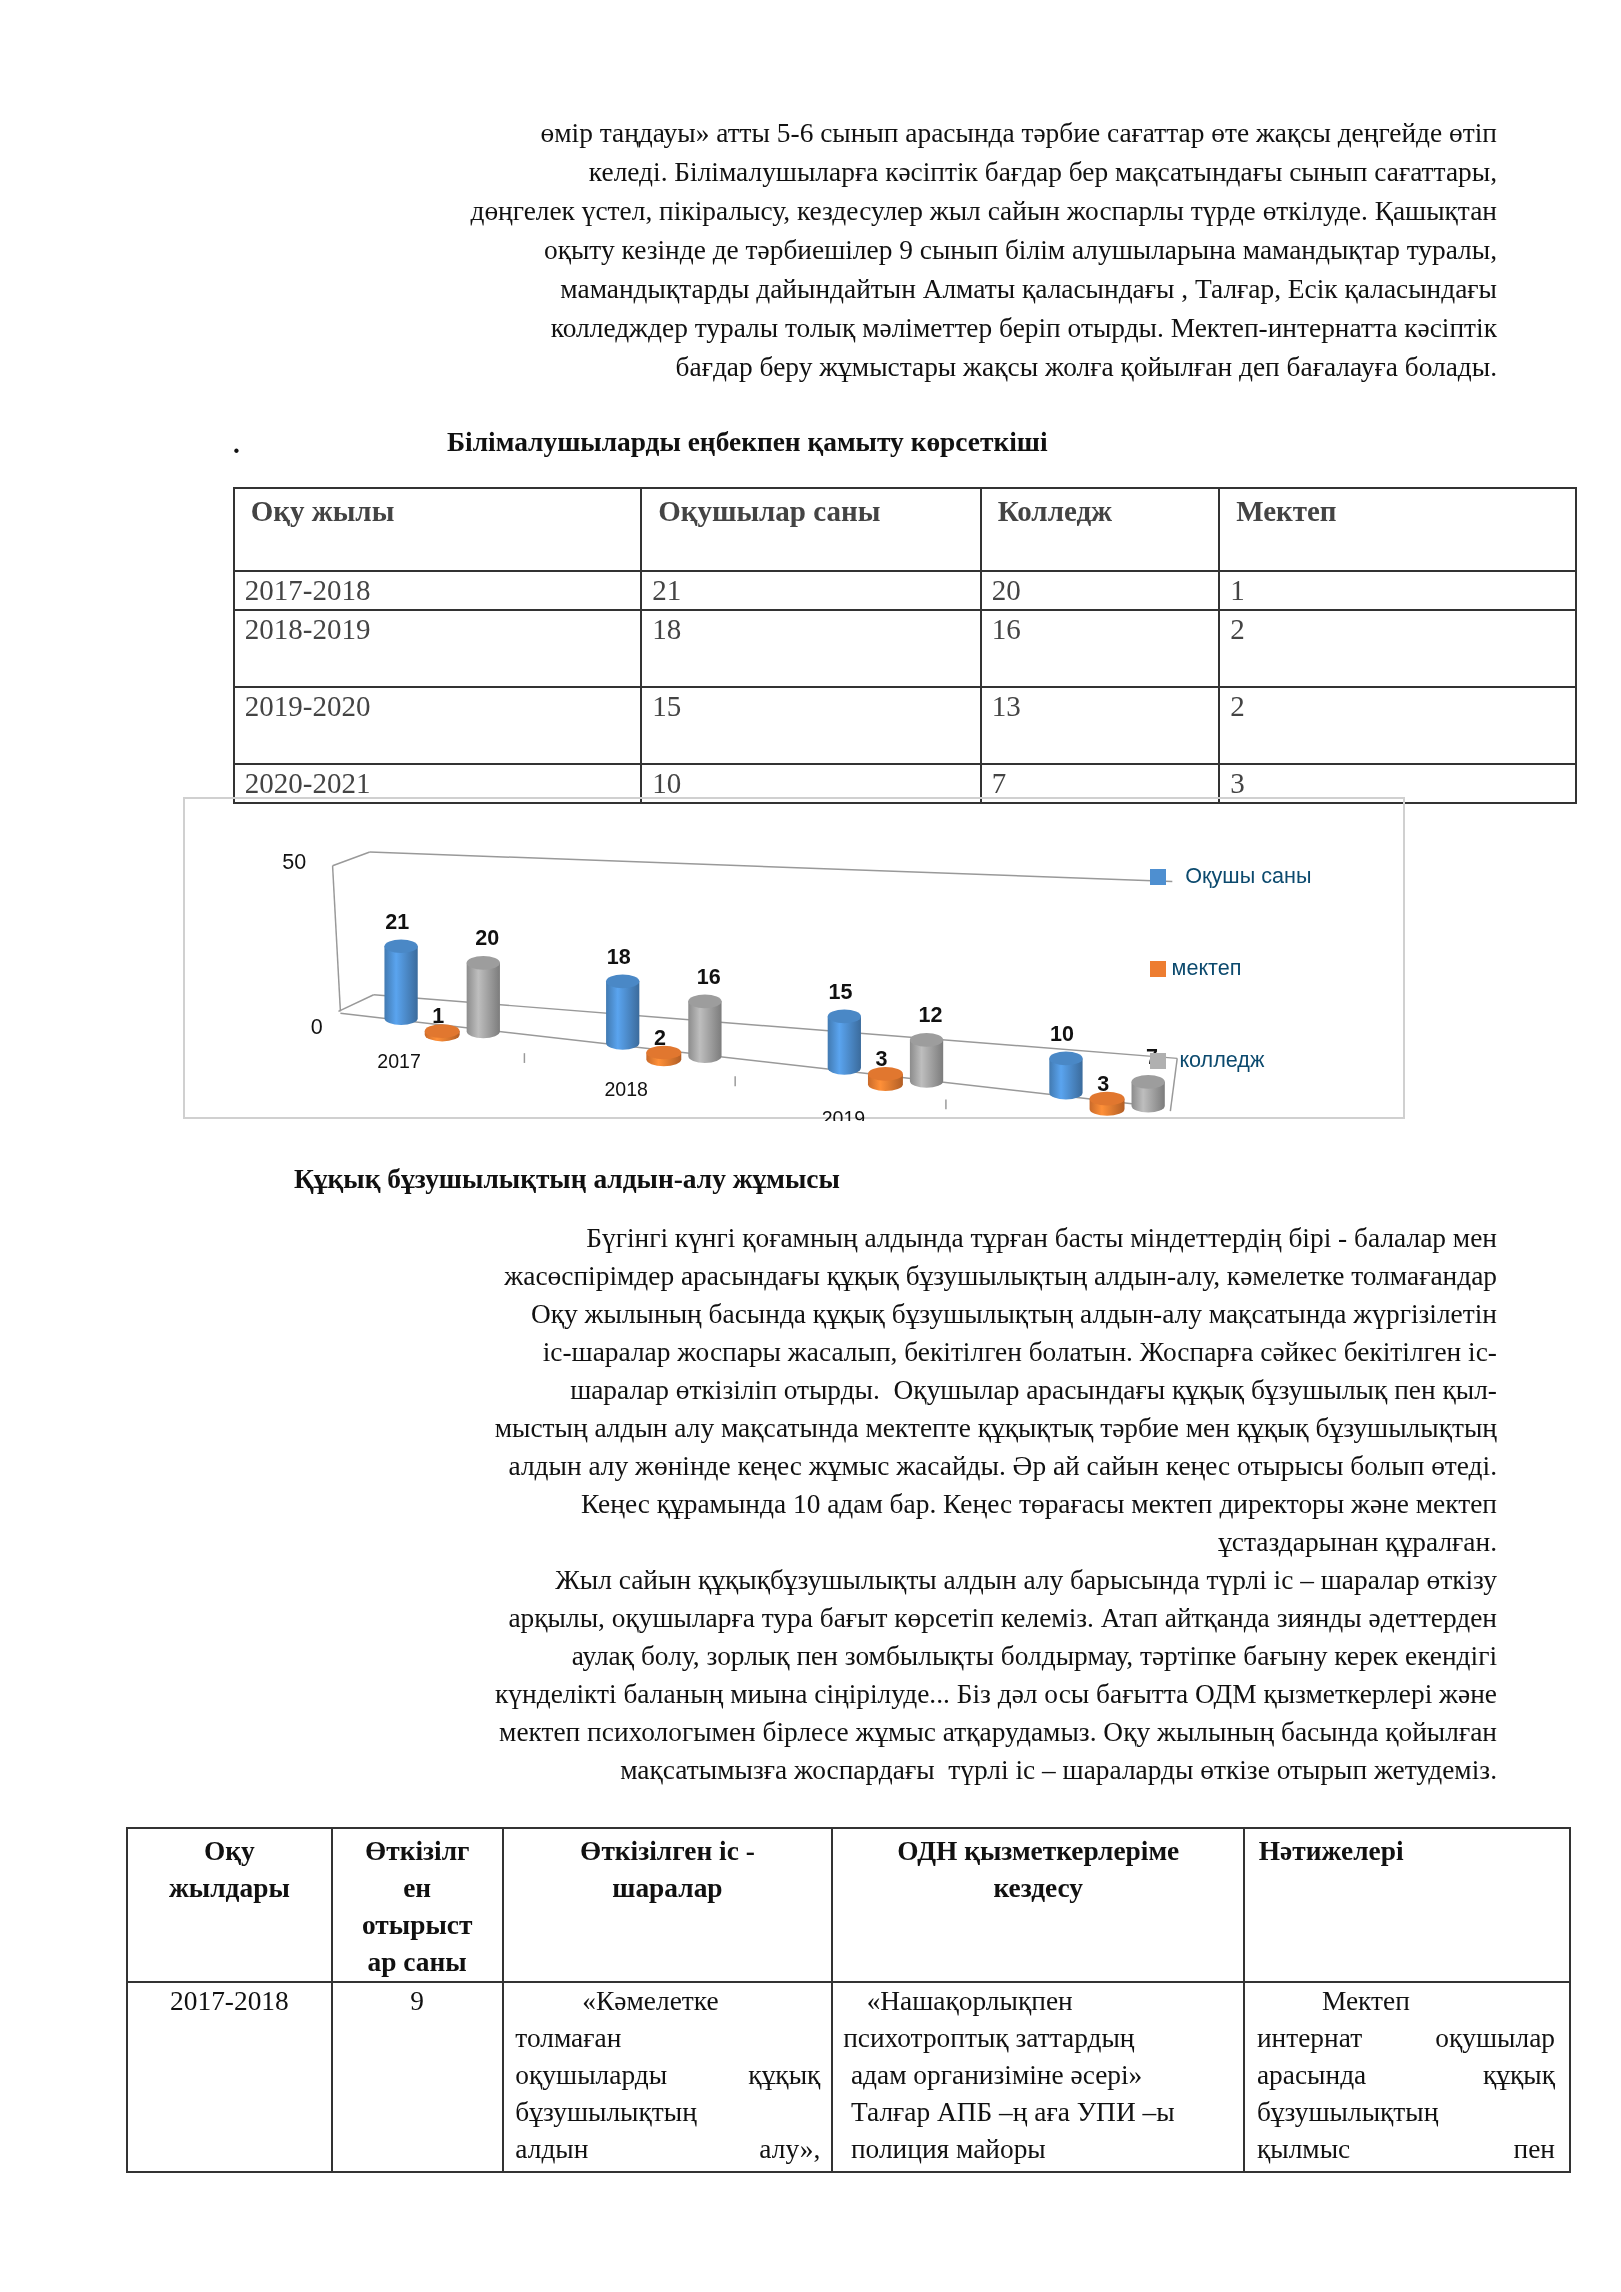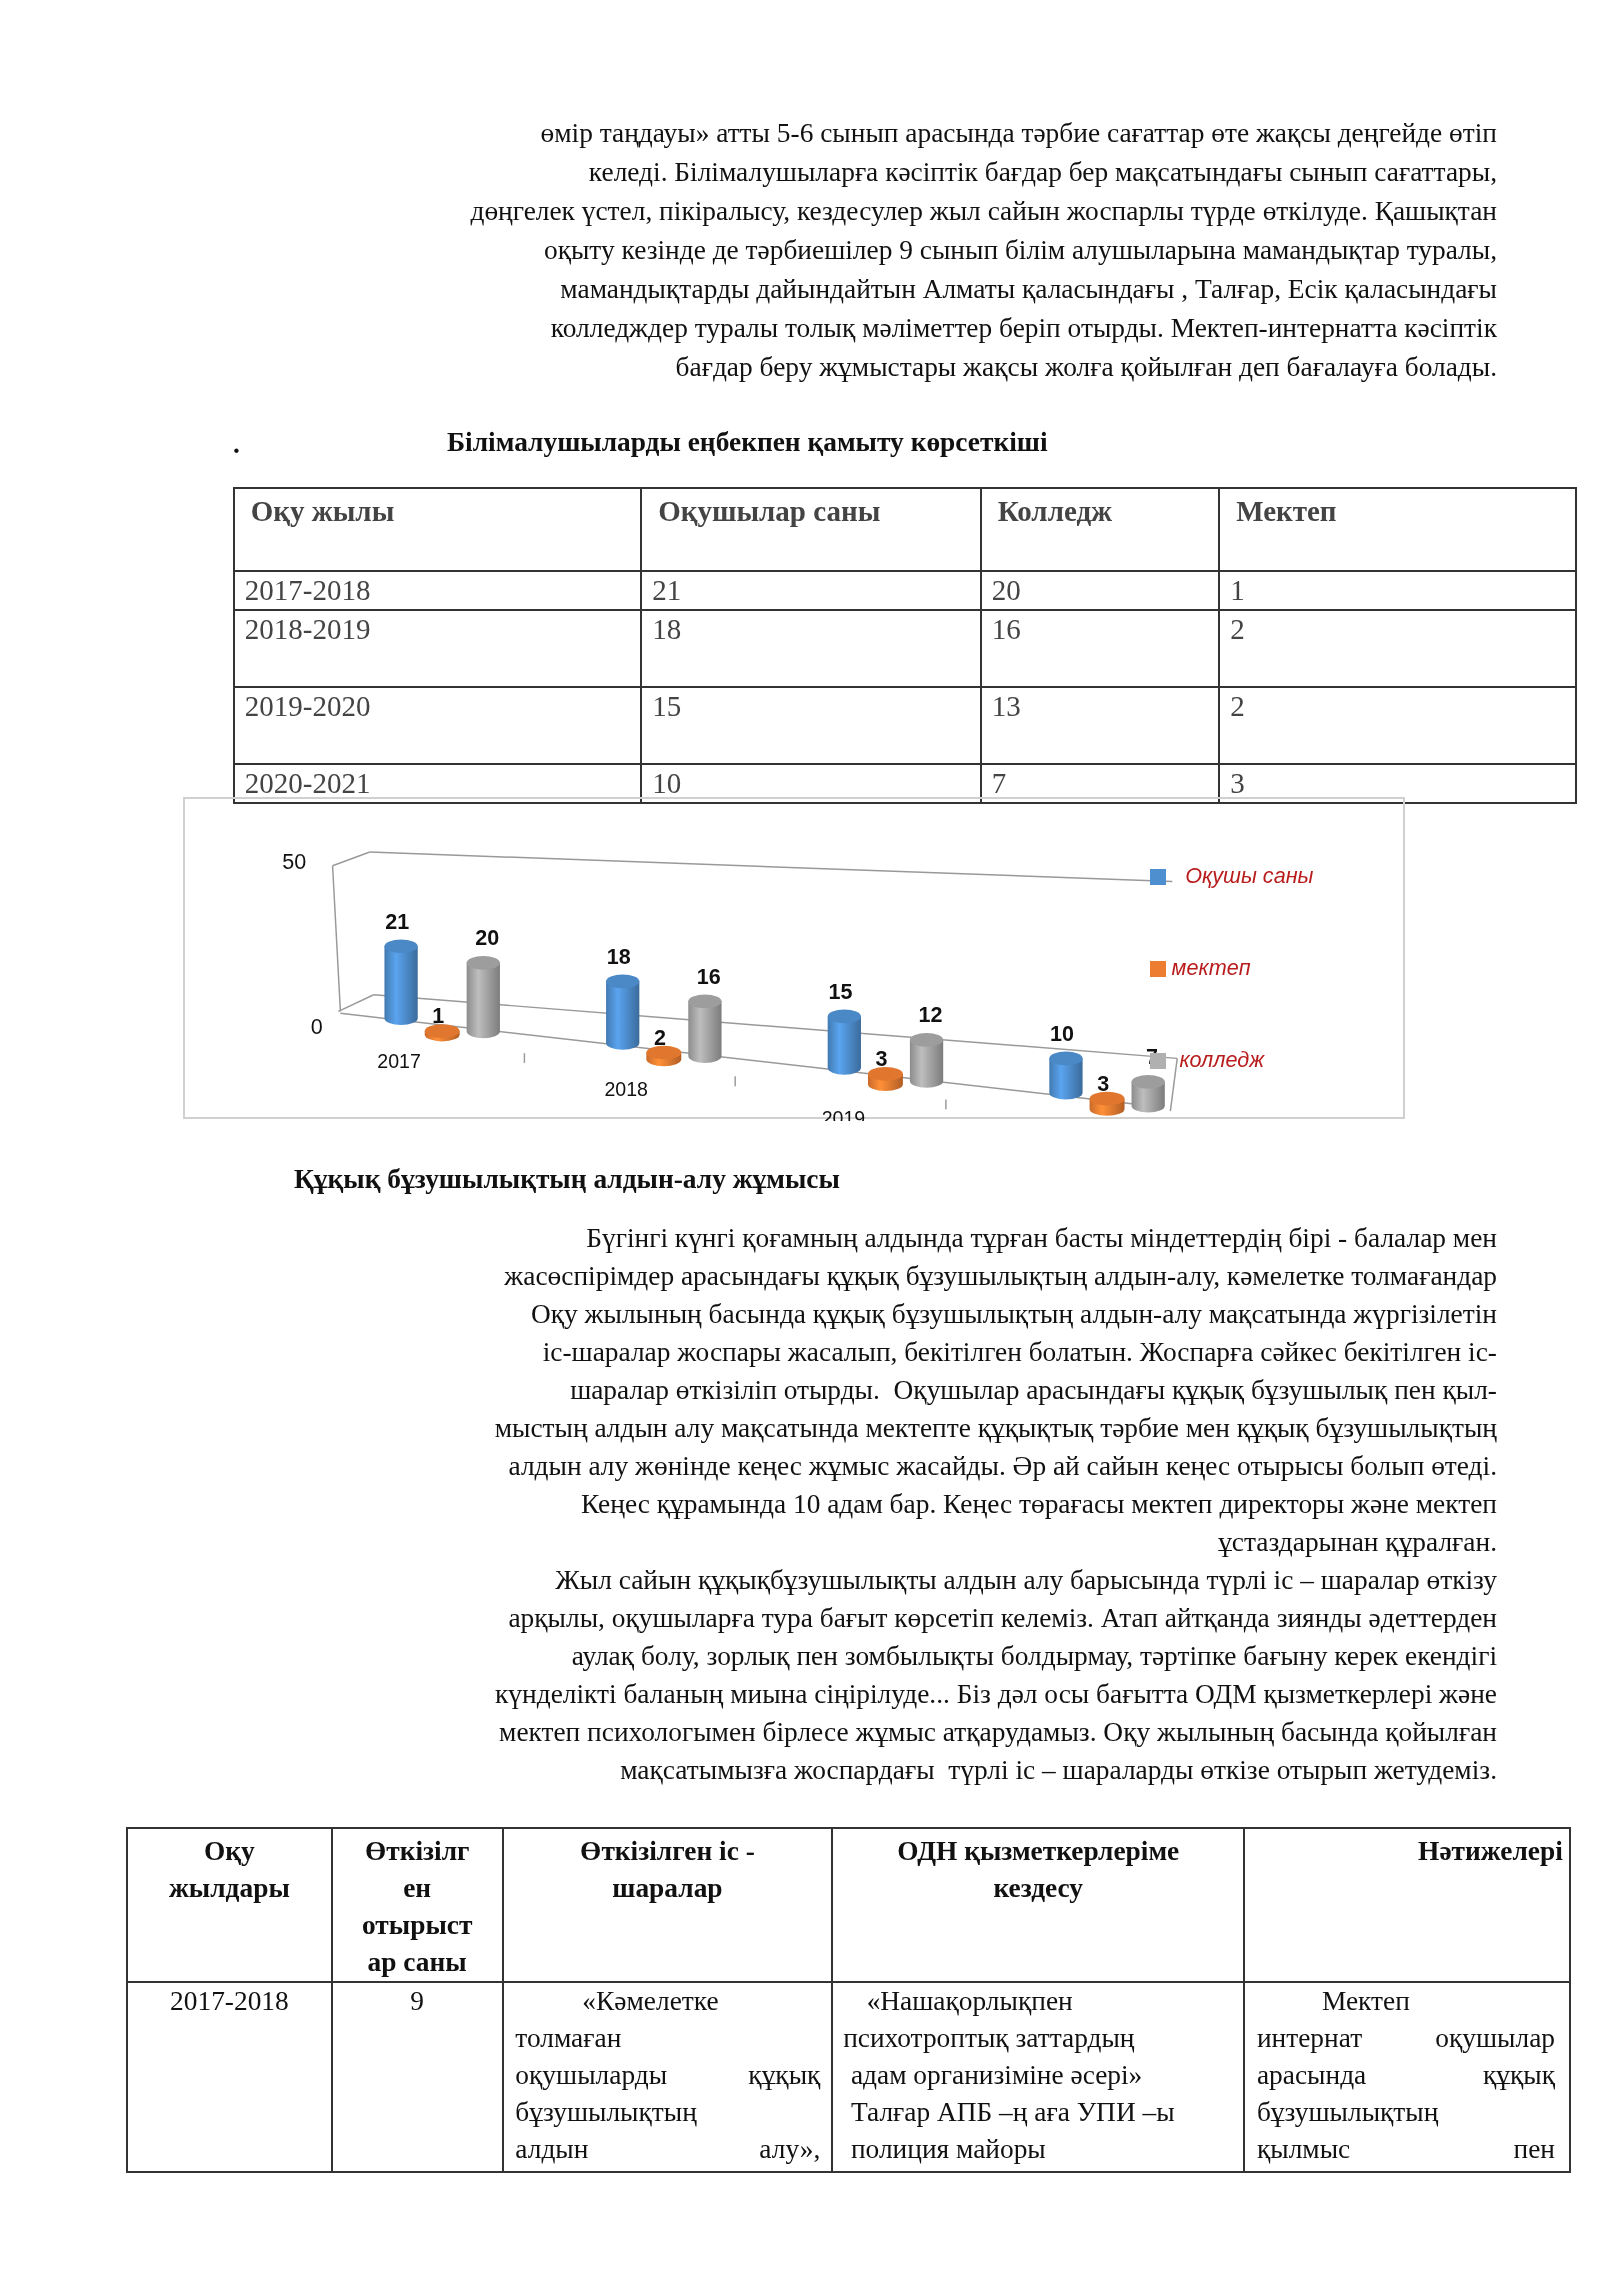--- a/index.html
+++ b/index.html
@@ -14,21 +14,21 @@
              font-size: 29px; color: #444; }
   table.t1 td, table.t1 th { border: 2px solid #333; padding: 2px 9.8px; vertical-align: top; text-align: left; }
   table.t1 th { font-weight: bold; height: 73px; padding-top: 5.9px; padding-left: 15.7px; }
   table.t1 td { line-height: 33px; }
   .r2 td { height: 71px; }
   .r3 td { height: 71px; }
 
   .chart-box { position: absolute; left: 183px; top: 797px; width: 1222px; height: 322px;
                border: 2px solid #d0d0d0; box-sizing: border-box; }
   .chart-box svg { position: absolute; left: 0; top: 0; }
-  .legend { position: absolute; font-family: "Liberation Sans", "DejaVu Sans", sans-serif; font-size: 21.6px; color: #b91c1c; font-style: italic; }
+  .legend { position: absolute; font-family: "Liberation Sans", "DejaVu Sans", sans-serif; font-size: 21.6px; color: #0c4a6e; }
   .legend .sw { display: inline-block; width: 15.7px; height: 15.7px; vertical-align: middle; margin-right: 13.7px; }
 
   table.t2 { position: absolute; left: 126px; top: 1827px; border-collapse: collapse; font-size: 27.4px; }
   table.t2 th, table.t2 td { border: 2px solid #333; vertical-align: top; padding: 0 5.9px; line-height: 37px; }
   table.t2 th { font-weight: bold; text-align: center; height: 143px; padding-top: 3.9px; }
   table.t2 th.left { text-align: left; padding-left: 13.7px; }
   table.t2 td { height: 188px; }
   .just { text-align: justify; text-align-last: justify; }
 </style>
 </head>
@@ -202,21 +202,21 @@
       <div>ар саны</div>
     </th>
     <th style="width:316px;">
       <div>Өткізілген іс -</div>
       <div>шаралар</div>
     </th>
     <th style="width:398px;">
       <div>ОДН қызметкерлеріме</div>
       <div>кездесу</div>
     </th>
-    <th class="left" style="width:304px;text-align:right;">
+    <th class="left" style="width:304px;">
       <div>Нәтижелері</div>
     </th>
   </tr>
   <tr>
     <td style="text-align:center;">2017-2018</td>
     <td style="text-align:center;">9</td>
     <td style="padding-left:11.8px; padding-right:11px;">
       <div style="padding-left:67px;">«Кәмелетке</div>
       <div>толмаған</div>
       <div class="just">оқушыларды құқық</div>

